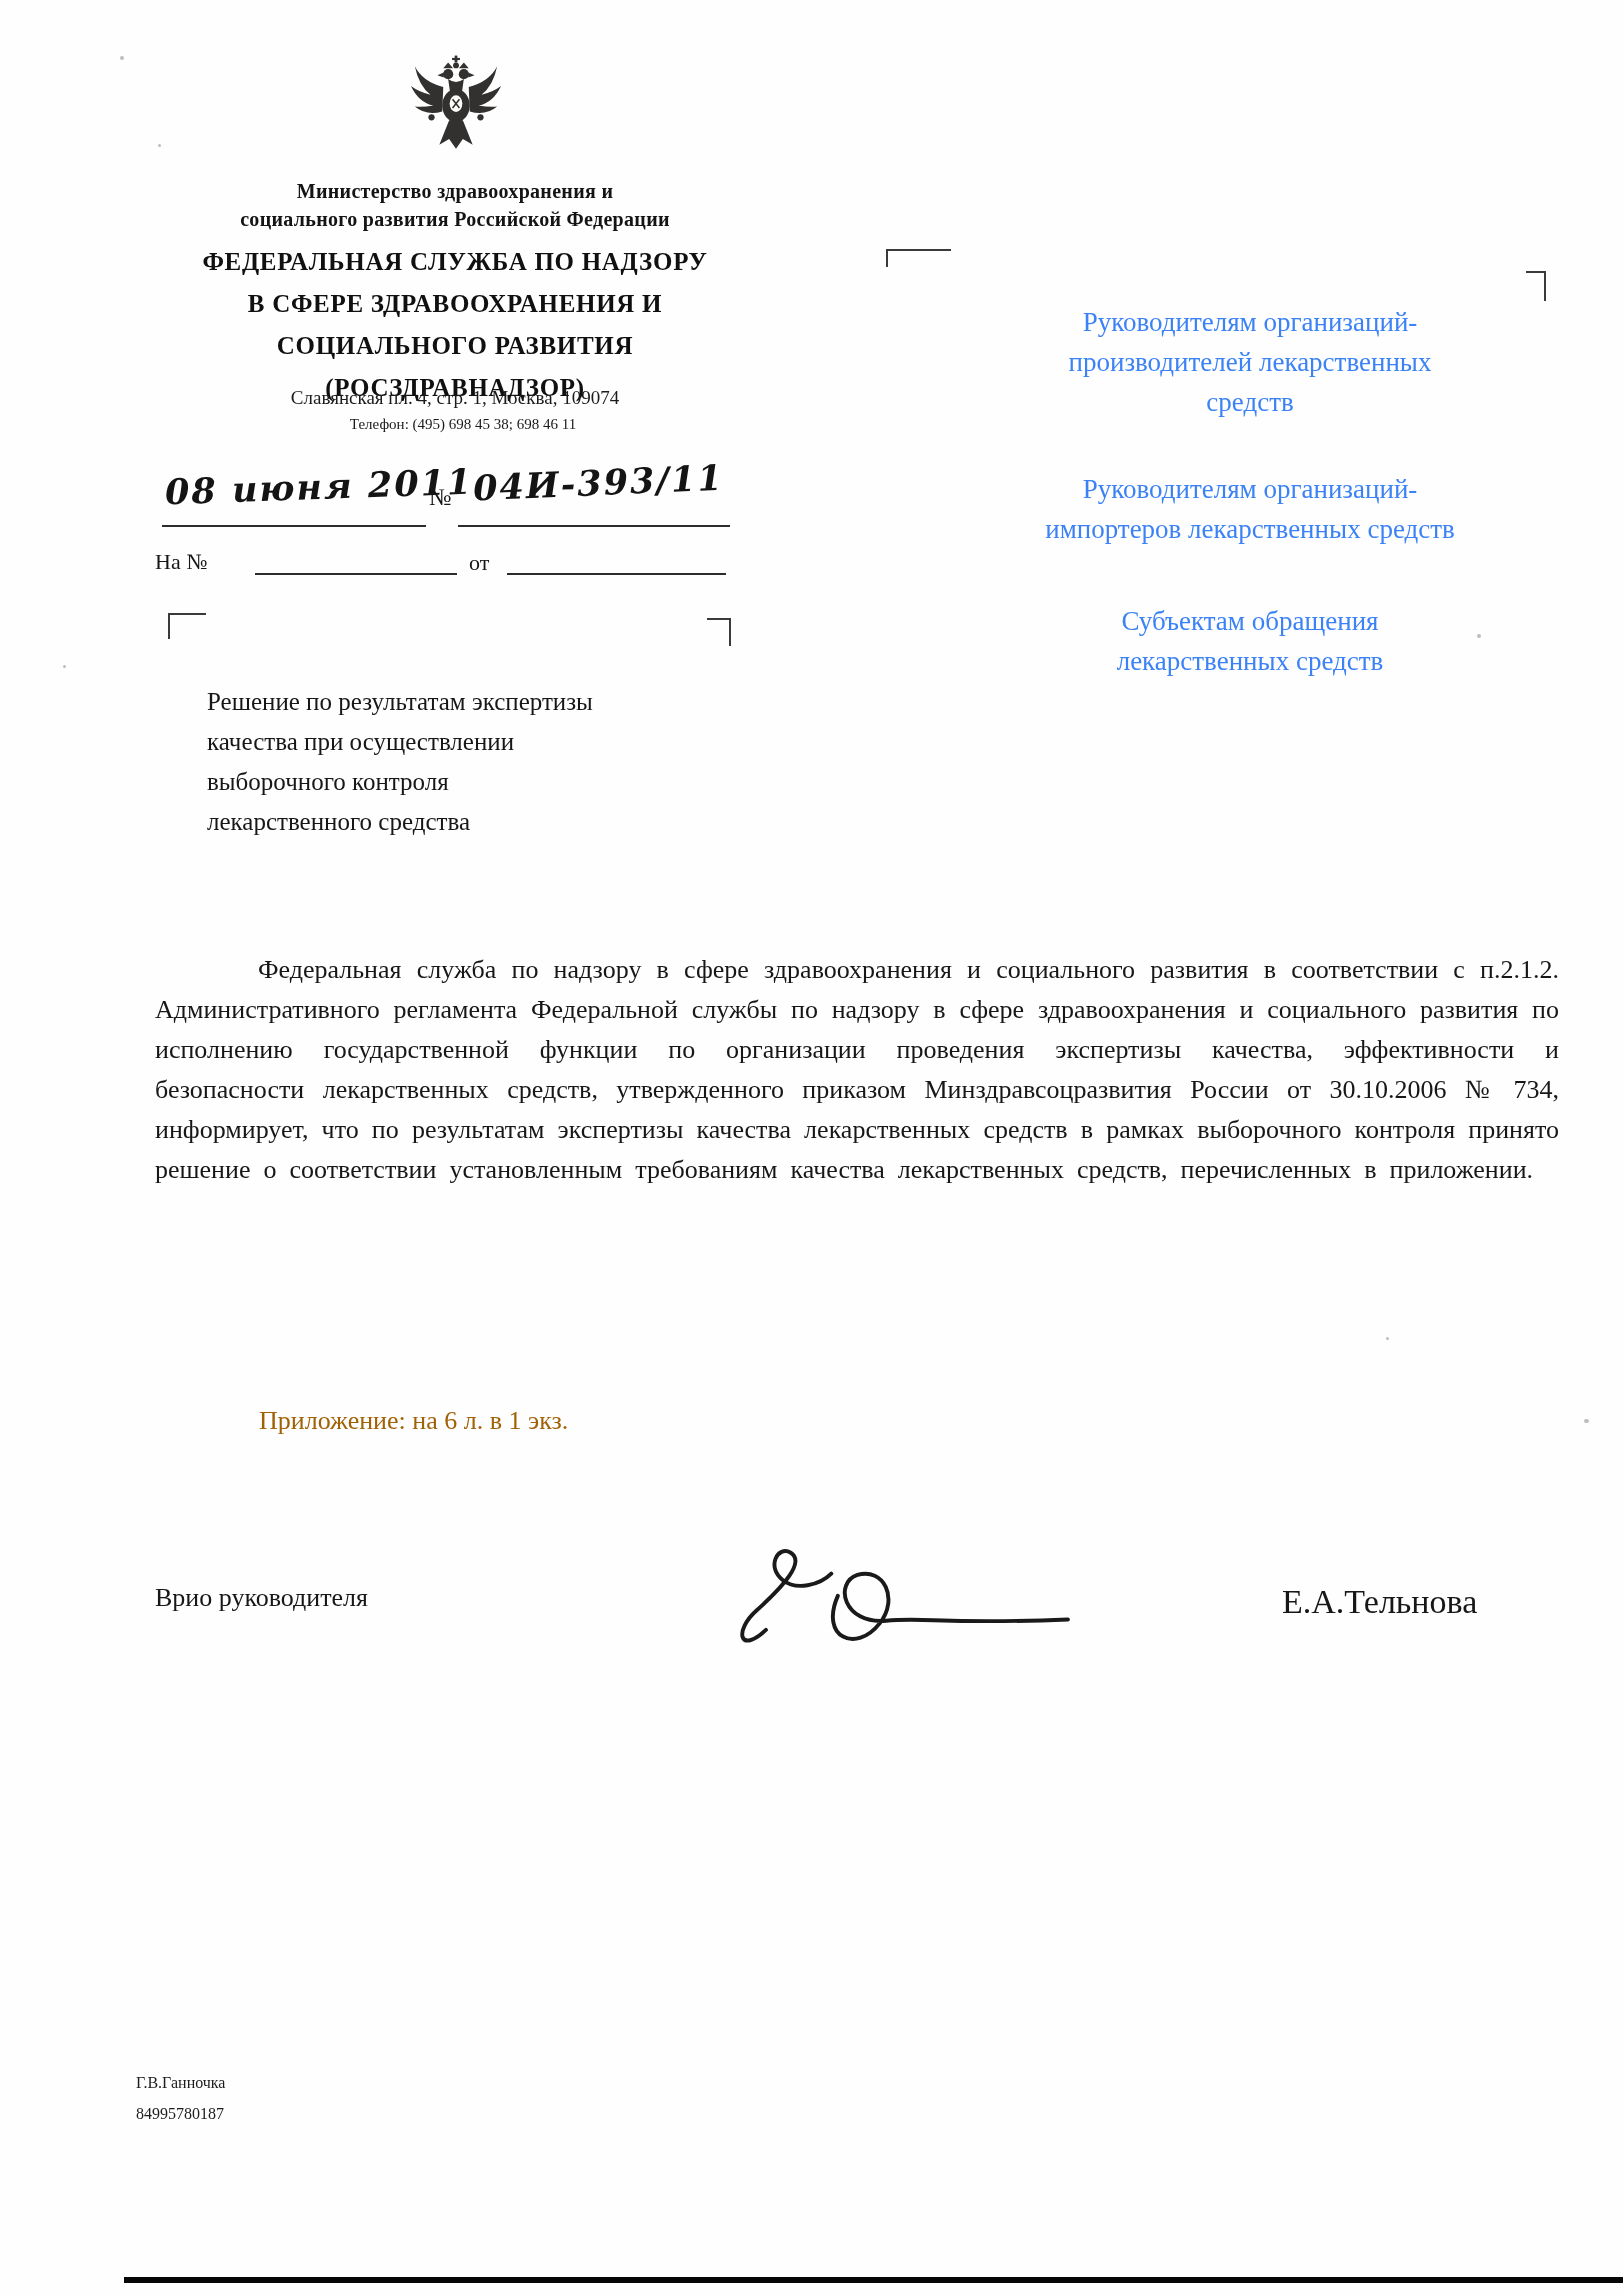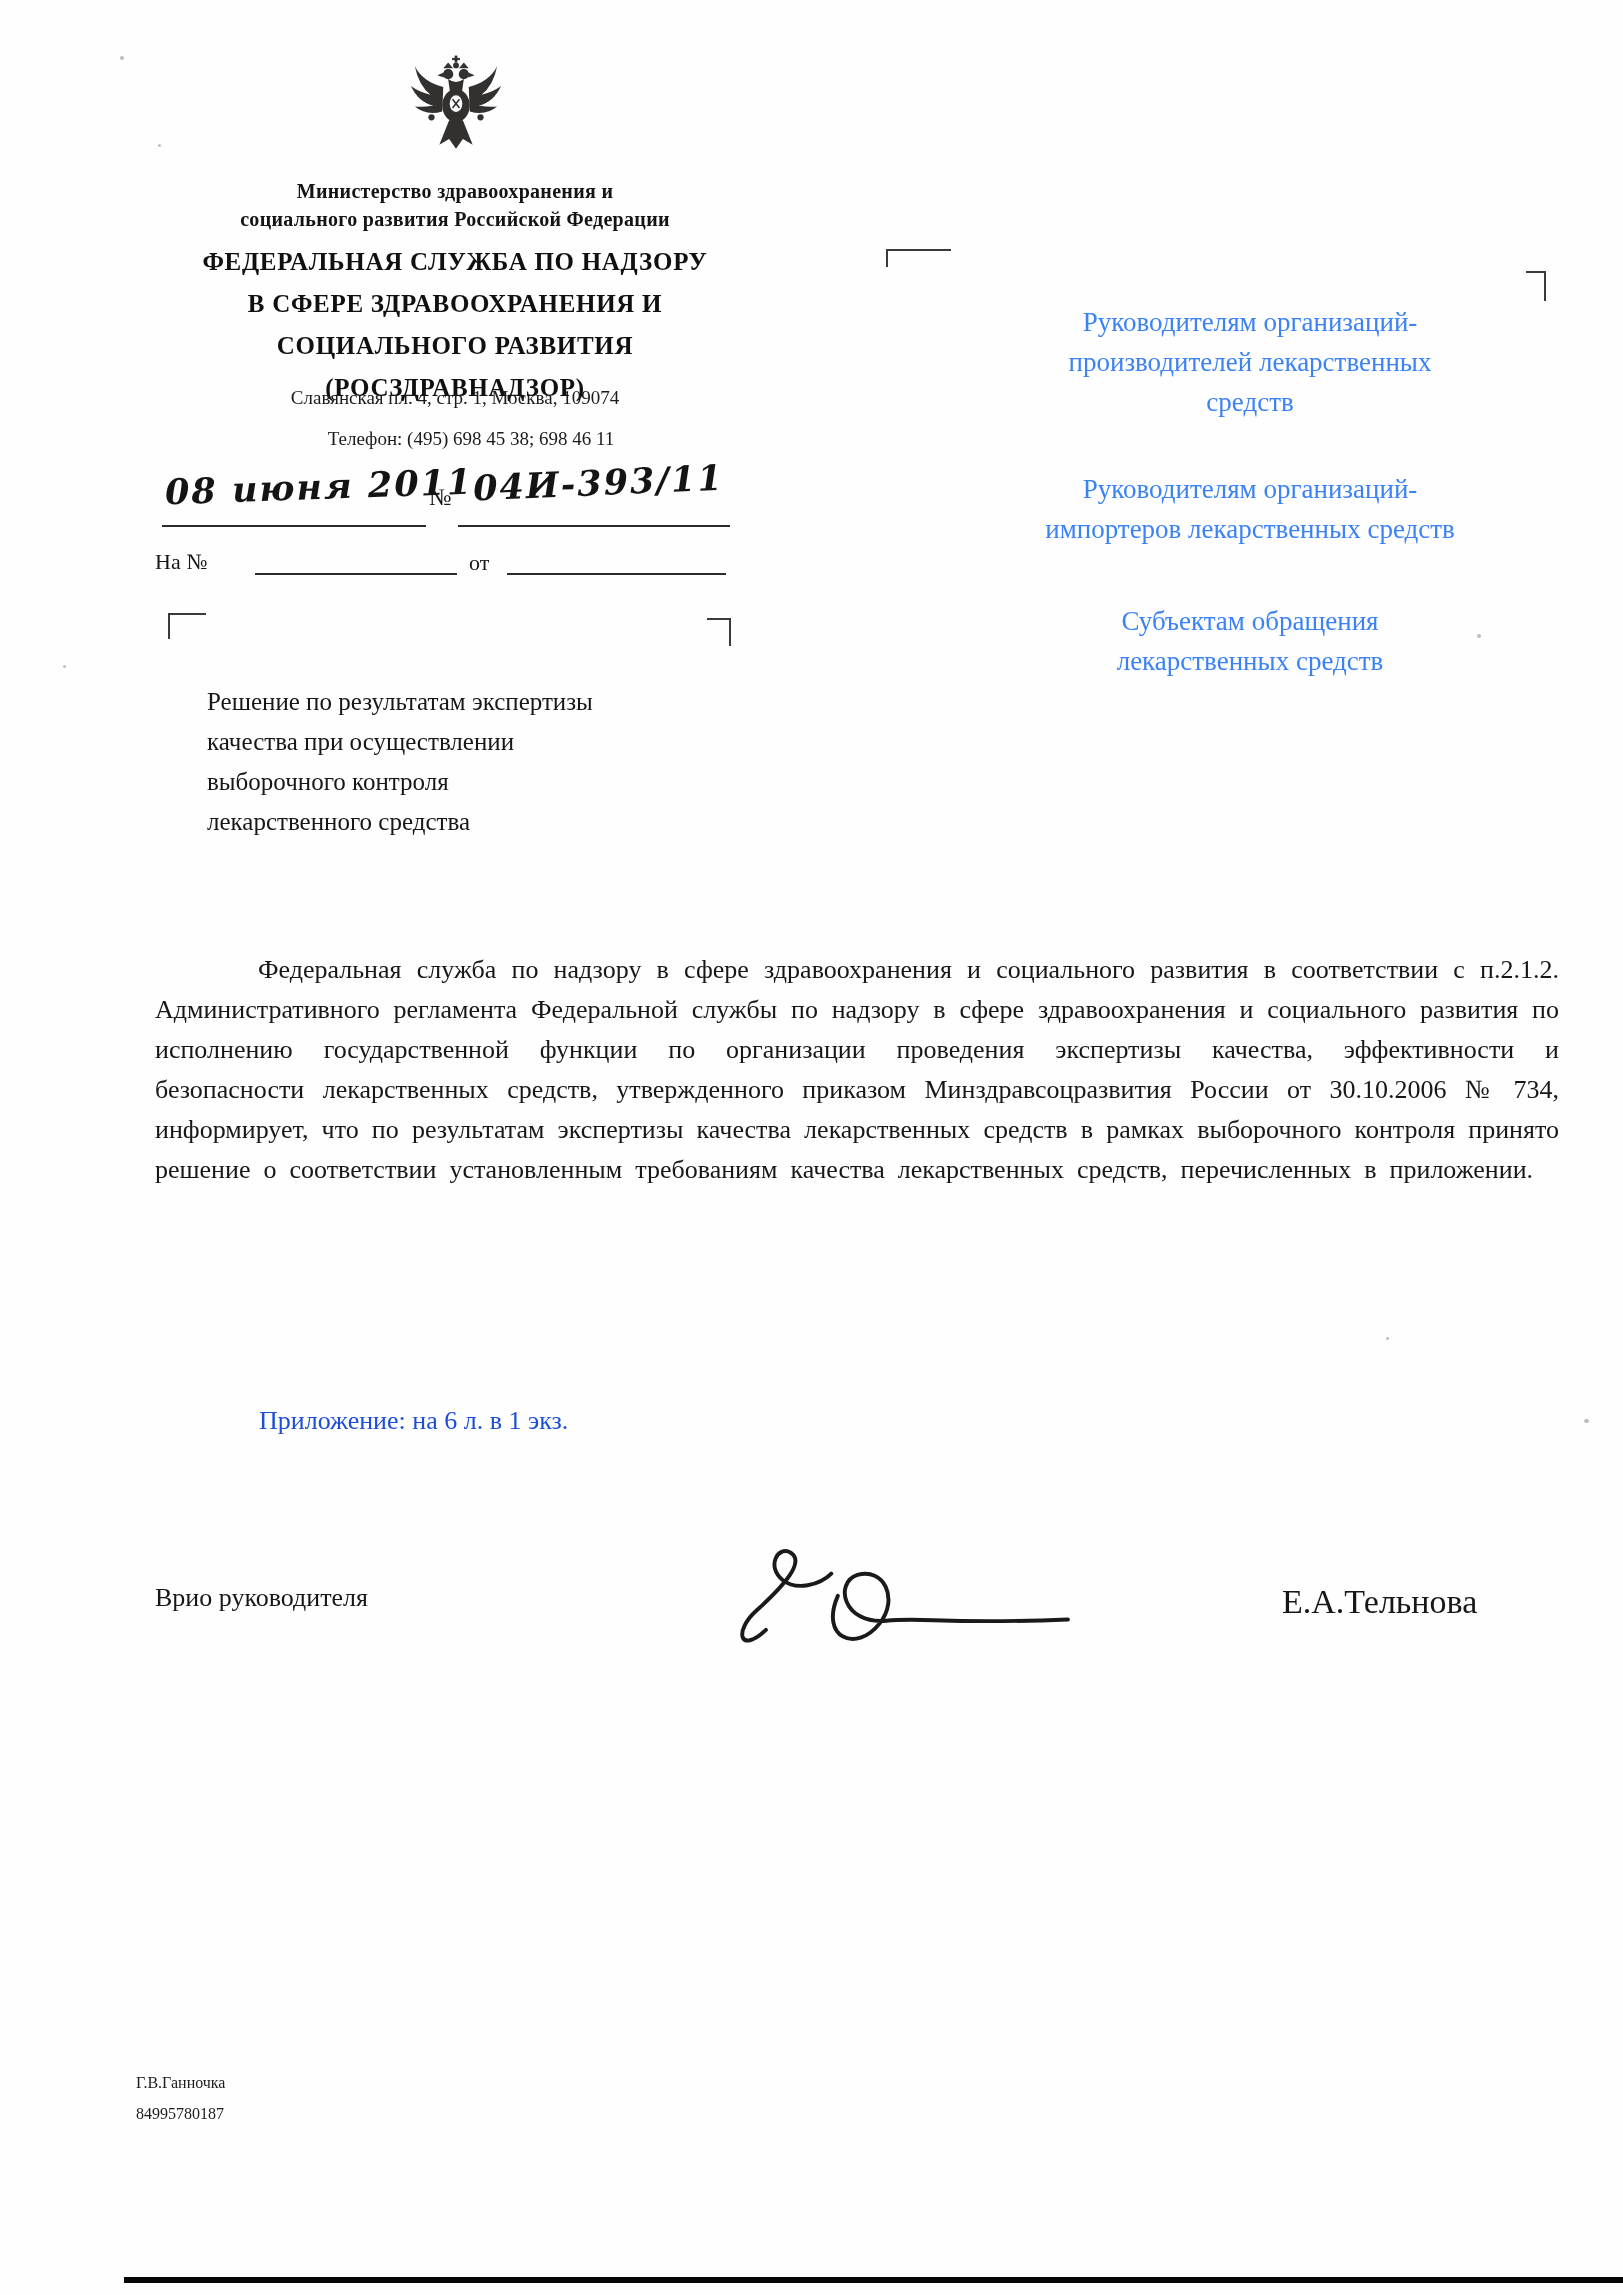--- a/index.html
+++ b/index.html
@@ -22,21 +22,21 @@
     text-align: center; white-space: pre-line; letter-spacing: 0.3px;
     color: #141414;
   }
   .service {
     left: 157px; top: 241px; width: 596px;
     font-size: 25px; font-weight: bold; line-height: 42px;
     text-align: center; white-space: pre-line; letter-spacing: 0.7px;
     color: #101010;
   }
   .contact-address { left: 157px; top: 387px; width: 596px; font-size: 19px; text-align: center; }
-  .contact-phone   { left: 173px; top: 416px; width: 596px; font-size: 19px; text-align: center; margin-top: 12px; }
+  .contact-phone   { left: 165px; top: 416px; width: 596px; font-size: 15px; text-align: center; }
 
   .handwritten {
     font-family: "DejaVu Serif", serif;
     font-style: italic; font-weight: 600;
     font-size: 35px; color: #141414; letter-spacing: 2px;
     white-space: nowrap;
   }
   .hw-date   { left: 165px; top: 466px; transform: rotate(-2deg); }
   .hw-number { left: 473px; top: 462px; transform: rotate(-2.5deg); }
   .num-sign  { left: 429px; top: 484px; font-size: 23.6px; color: #161616; }
@@ -74,21 +74,21 @@
     white-space: pre-line; color: #171717;
   }
 
   .body-par {
     left: 155px; top: 950px; width: 1404px;
     font-size: 26px; line-height: 40px;
     text-align: justify; text-indent: 103px;
     word-spacing: 6.5px; color: #171717;
   }
 
-  .attachment { left: 259px; top: 1406px; font-size: 26px; color: #1d4ed8; }
+  .attachment { left: 259px; top: 1406px; font-size: 26px; color: #a16207; }
 
   .sig-title { left: 155px;  top: 1583px; font-size: 26px; color: #171717; }
   .sig-name  { left: 1282px; top: 1583px; font-size: 34px; color: #171717; }
   .autograph { left: 728px; top: 1533px; width: 353px; height: 131px; }
 
   .footer-exec  { left: 136px; top: 2067px; font-size: 16px; line-height: 31px; white-space: pre-line; color: #1c1c1c; }
 
   .bottom-scan-line { left: 124px; top: 2277px; right: 0; height: 5.9px; background: #060606; }
 
   .emblem { left: 407px; top: 47px; width: 98px; height: 123px; }

